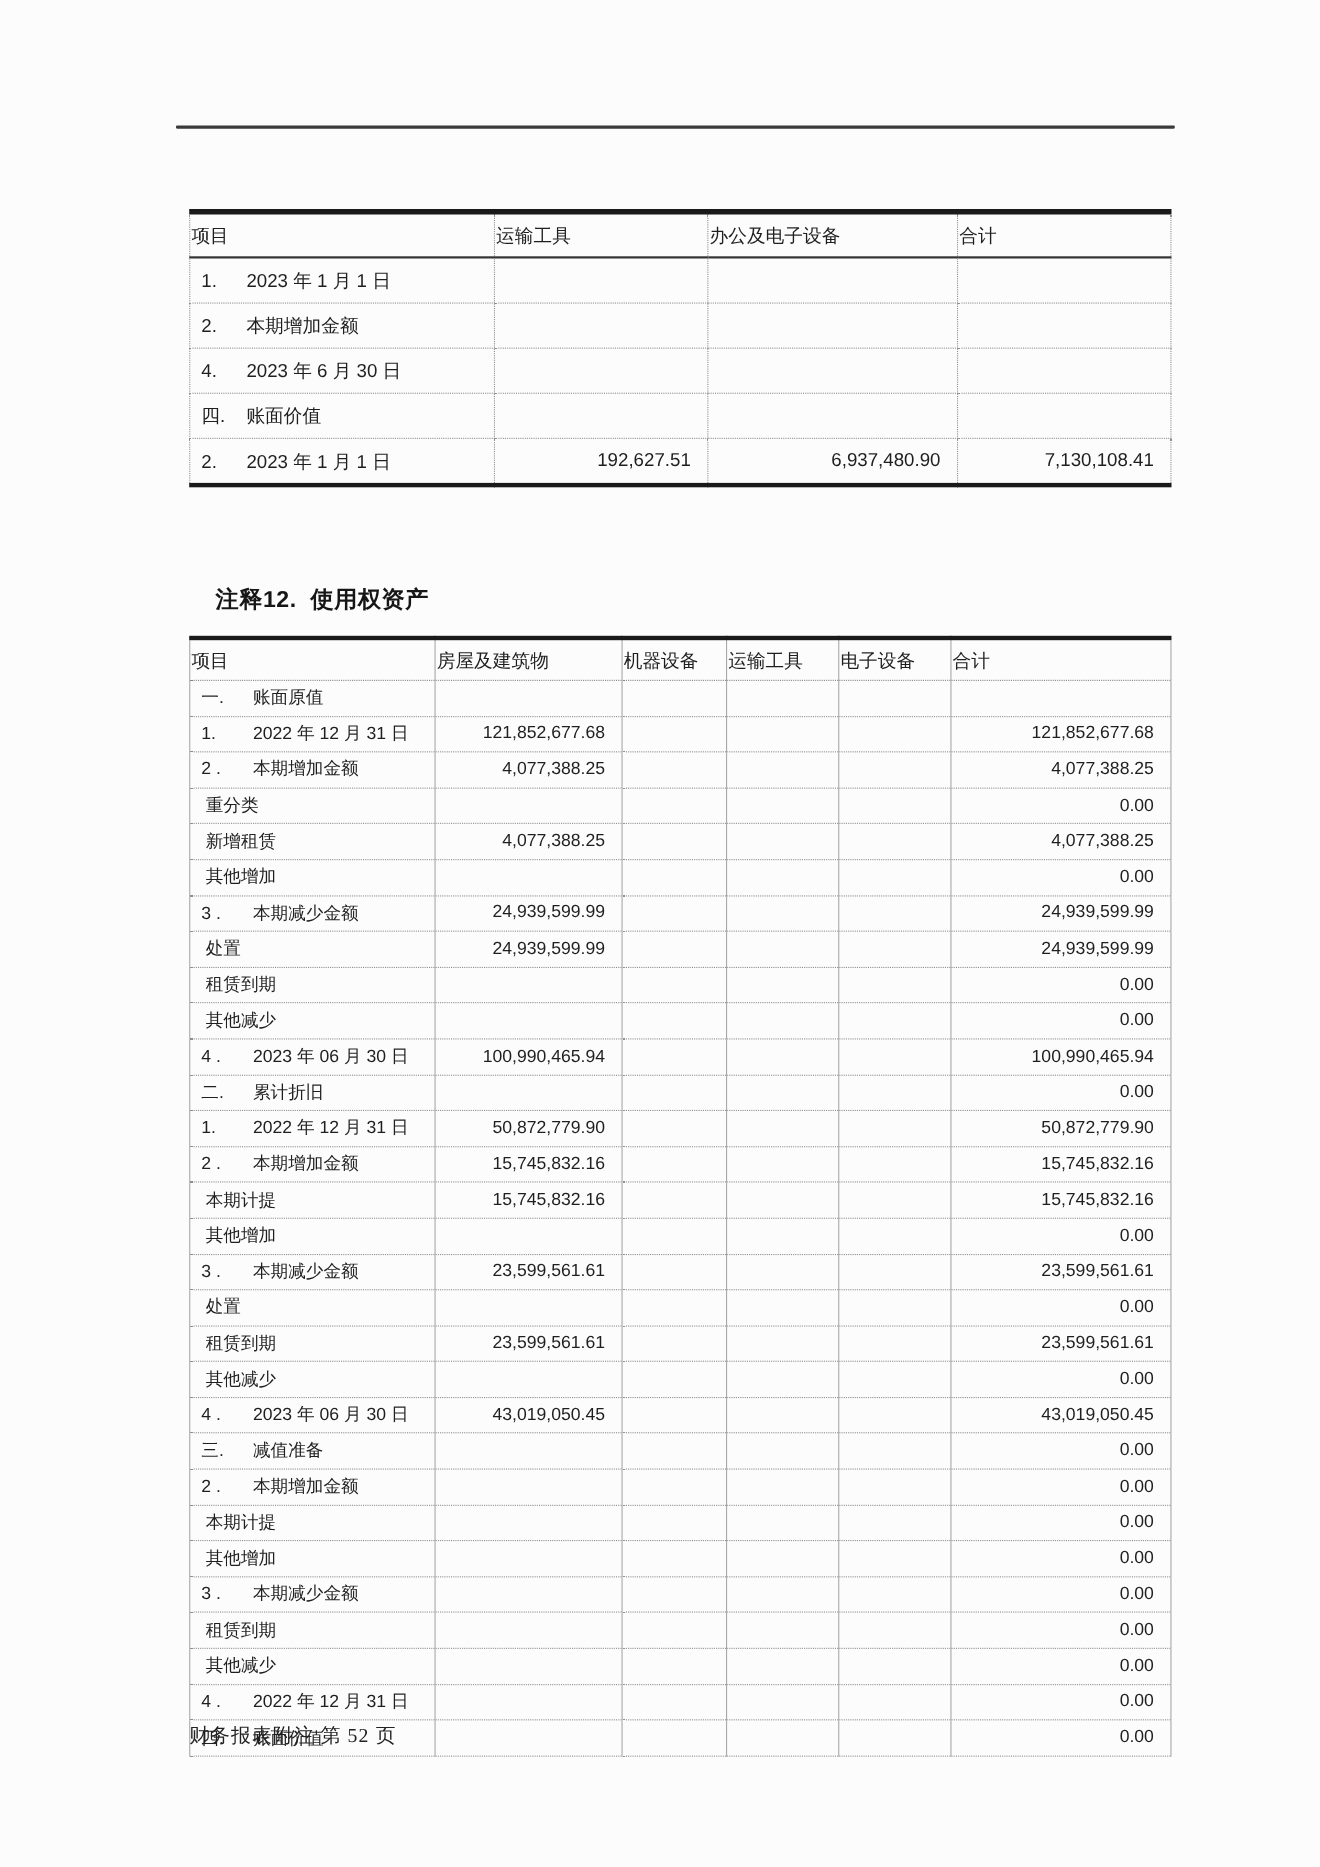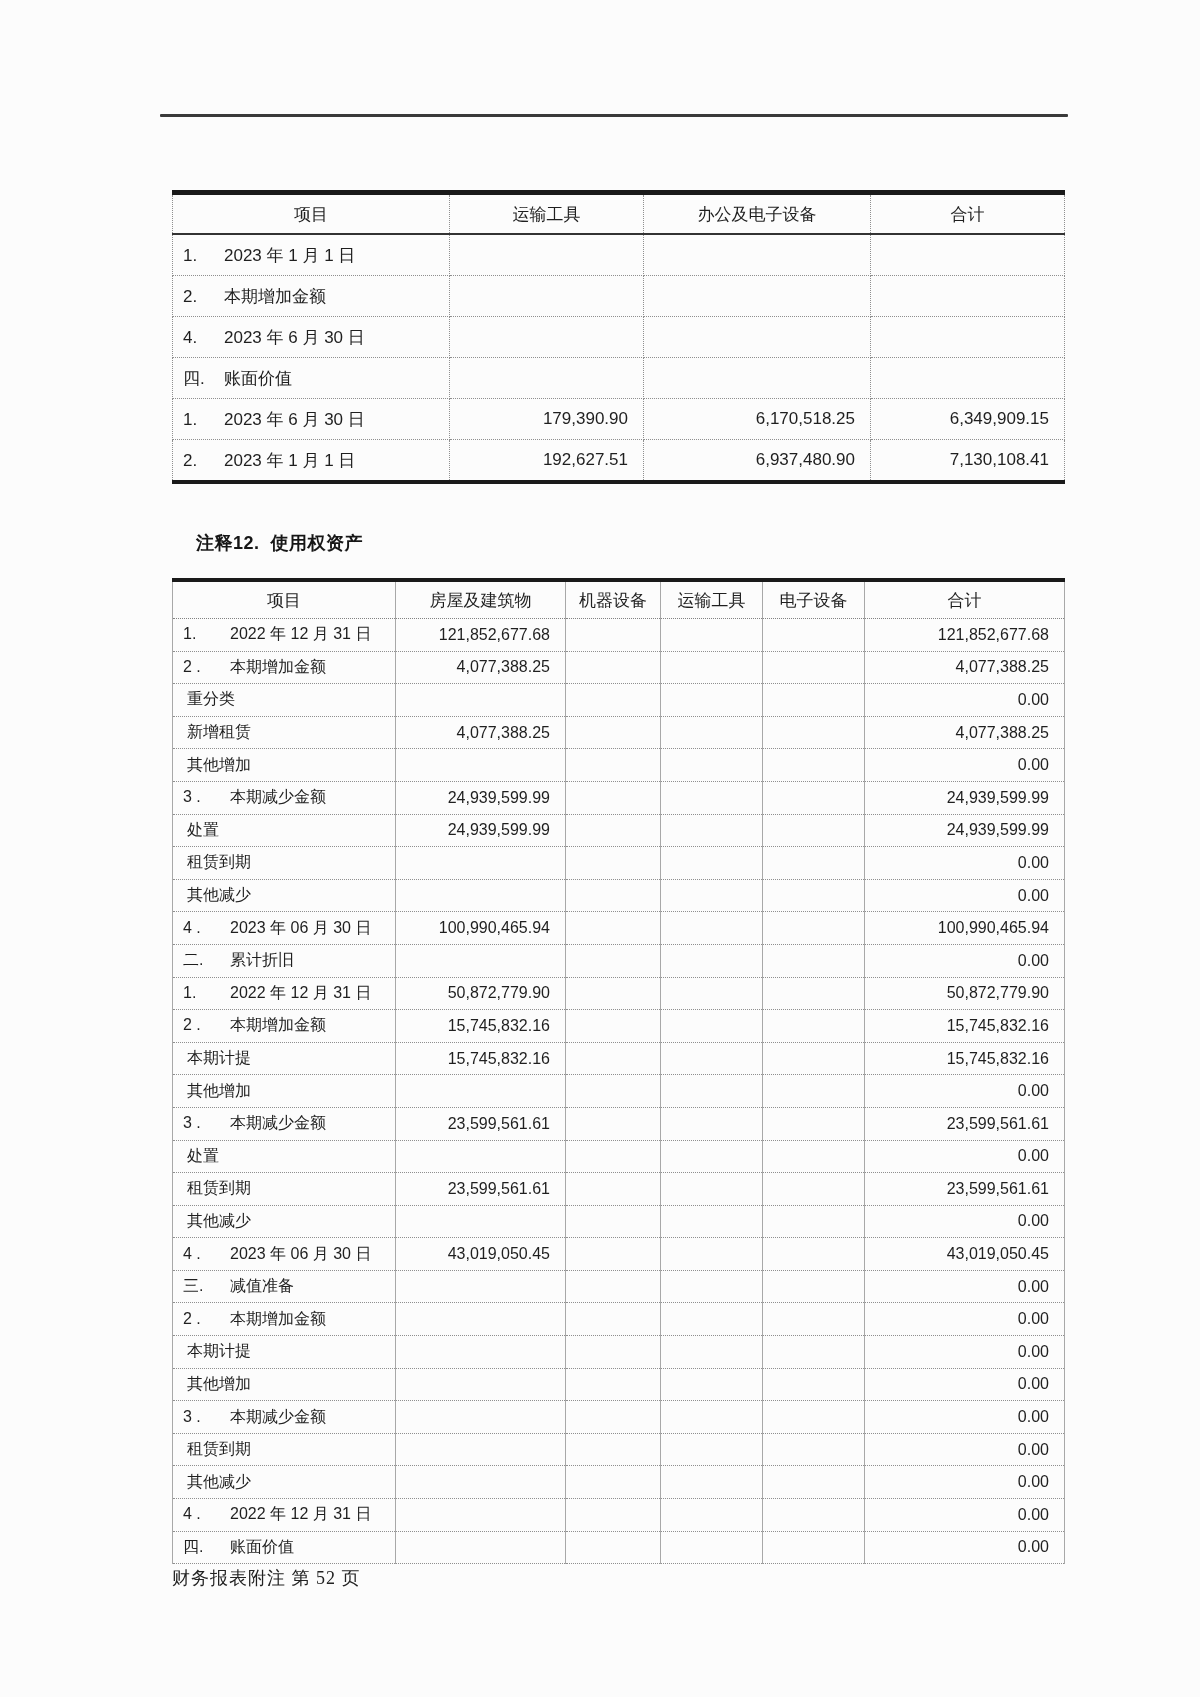--- a/index.html
+++ b/index.html
@@ -6,21 +6,21 @@
   .page{
     position:relative;width:1200px;height:1697px;background:#fcfcfc;
     font-family:"Liberation Sans","DejaVu Sans",sans-serif;color:#1f1f1f;
     overflow:hidden;
   }
   .top-rule{
     position:absolute;left:160px;top:114px;width:908px;height:3px;
     background:#3a3a3a;border-radius:1px;
   }
   table{border-collapse:collapse;table-layout:fixed;position:absolute;background:transparent;}
-  th{font-weight:normal;text-align:center;vertical-align:middle;color:#1f1f1f;}
+  th{font-weight:normal;text-align:left;vertical-align:middle;color:#1f1f1f;}
   td{vertical-align:middle;}
   
   .t1{left:172px;top:190px;width:892px;
       border-top:5px solid #1a1a1a;border-bottom:4px solid #1a1a1a;}
   .t1 th{height:36px;font-size:17px;border-bottom:2px solid #333;}
   .t1 td{height:38px;font-size:17px;}
   .t1 td,.t1 th{border-left:1px dotted #8f8f8f;border-right:1px dotted #8f8f8f;}
   .t1 td{border-bottom:1px dotted #8f8f8f;}
   .t1 .num{display:inline-block;width:41px;}
   
@@ -29,21 +29,21 @@
   .t2 td{height:29.6px;font-size:16px;}
   .t2 td,.t2 th{border-left:1px solid #a8a8a8;border-right:1px solid #a8a8a8;}
   .t2 td{border-bottom:1px dotted #8f8f8f;}
   .t2 .num{display:inline-block;width:47px;}
   
   .c0{text-align:left;padding-left:10px;white-space:nowrap;overflow:hidden;}
   .c0.sub .lbl{margin-left:4px;}
   .val{text-align:right;padding-right:15px;white-space:nowrap;font-variant-numeric:tabular-nums;}
   
   .section-heading{
-    position:absolute;left:196px;top:531px;font-size:18px;font-weight:bold;
+    position:absolute;left:196px;top:531px;font-size:21px;font-weight:bold;
     color:#161616;white-space:pre;letter-spacing:0.5px;
   }
   .footer{
     position:absolute;left:172px;top:1566px;width:892px;
     font-family:"Liberation Serif","DejaVu Serif",serif;font-size:18px;color:#222;
     white-space:pre;letter-spacing:1px;
   }
 </style>
 </head>
 <body>
@@ -86,26 +86,20 @@
           <td class="val"></td>
           <td class="val"></td>
         </tr>
         <tr>
           <td class="c0"><span class="num">四.</span><span class="lbl">账面价值</span></td>
           <td class="val"></td>
           <td class="val"></td>
           <td class="val"></td>
         </tr>
         <tr>
-          <td class="c0"><span class="num">1.</span><span class="lbl">2023 年 6 月 30 日</span></td>
-          <td class="val">179,390.90</td>
-          <td class="val">6,170,518.25</td>
-          <td class="val">6,349,909.15</td>
-        </tr>
-        <tr>
           <td class="c0"><span class="num">2.</span><span class="lbl">2023 年 1 月 1 日</span></td>
           <td class="val">192,627.51</td>
           <td class="val">6,937,480.90</td>
           <td class="val">7,130,108.41</td>
         </tr>
       </tbody>
     </table>
 
   <div class="section-heading">注释12.  使用权资产</div>
 
@@ -123,20 +117,28 @@
           <th>项目</th>
           <th>房屋及建筑物</th>
           <th>机器设备</th>
           <th>运输工具</th>
           <th>电子设备</th>
           <th>合计</th>
         </tr>
       </thead>
       <tbody>
         <tr>
+          <td class="c0"><span class="num">一.</span><span class="lbl">账面原值</span></td>
+          <td class="val"></td>
+          <td class="val"></td>
+          <td class="val"></td>
+          <td class="val"></td>
+          <td class="val"></td>
+        </tr>
+        <tr>
           <td class="c0"><span class="num">1.</span><span class="lbl">2022 年 12 月 31 日</span></td>
           <td class="val">121,852,677.68</td>
           <td class="val"></td>
           <td class="val"></td>
           <td class="val"></td>
           <td class="val">121,852,677.68</td>
         </tr>
         <tr>
           <td class="c0"><span class="num">2 .</span><span class="lbl">本期增加金额</span></td>
           <td class="val">4,077,388.25</td>

